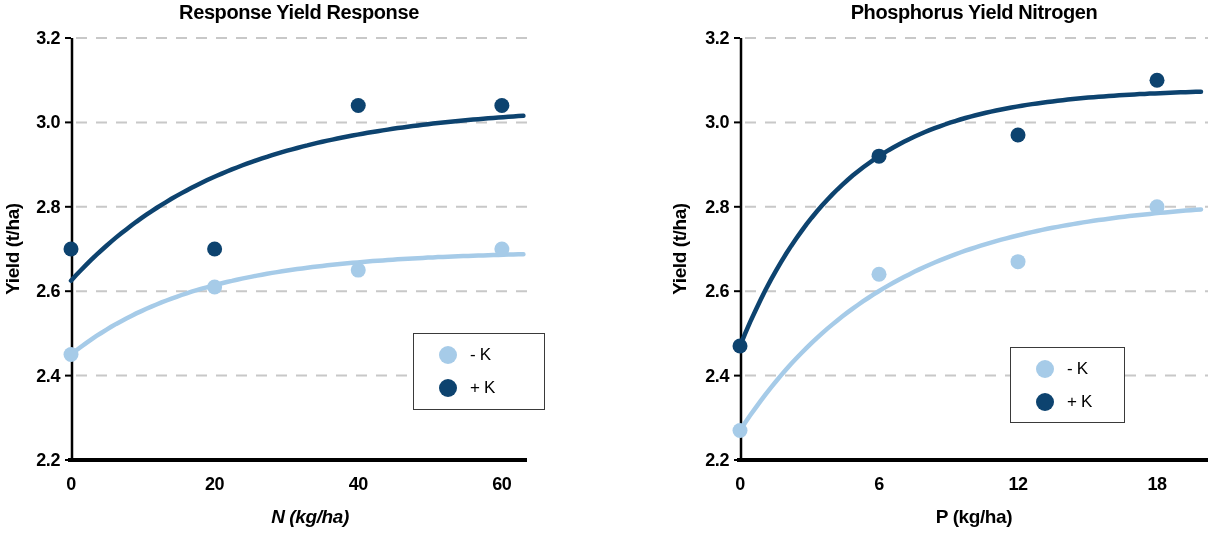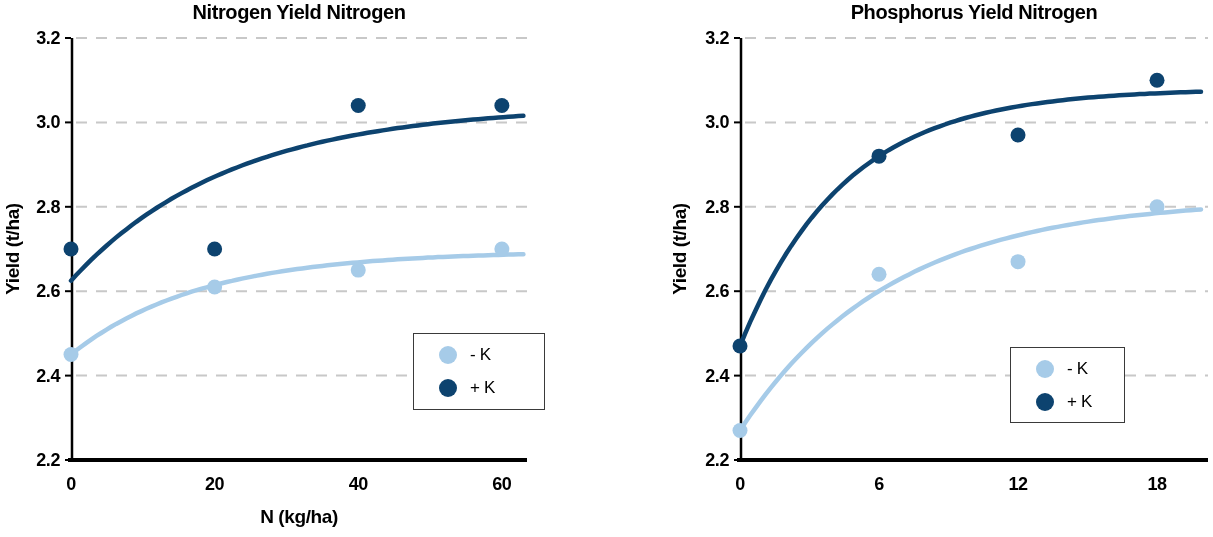--- a/index.html
+++ b/index.html
@@ -55,23 +55,23 @@
       <path d="M71.0 280.7L76.0 275.2L81.1 270.0L86.1 264.9L91.1 259.9L96.1 255.1L101.2 250.5L106.2 246.0L111.2 241.6L116.2 237.4L121.3 233.3L126.3 229.4L131.3 225.5L136.3 221.8L141.4 218.2L146.4 214.7L151.4 211.3L156.5 208.0L161.5 204.9L166.5 201.8L171.5 198.8L176.6 195.9L181.6 193.1L186.6 190.4L191.6 187.8L196.7 185.2L201.7 182.7L206.7 180.3L211.7 178.0L216.8 175.8L221.8 173.6L226.8 171.5L231.9 169.4L236.9 167.5L241.9 165.5L246.9 163.7L252.0 161.9L257.0 160.1L262.0 158.4L267.0 156.8L272.1 155.2L277.1 153.7L282.1 152.2L287.2 150.7L292.2 149.3L297.2 148.0L302.2 146.6L307.3 145.4L312.3 144.1L317.3 142.9L322.3 141.8L327.4 140.6L332.4 139.6L337.4 138.5L342.4 137.5L347.5 136.5L352.5 135.5L357.5 134.6L362.6 133.7L367.6 132.8L372.6 132.0L377.6 131.2L382.7 130.4L387.7 129.6L392.7 128.8L397.7 128.1L402.8 127.4L407.8 126.7L412.8 126.1L417.8 125.4L422.9 124.8L427.9 124.2L432.9 123.6L438.0 123.1L443.0 122.5L448.0 122.0L453.0 121.5L458.1 121.0L463.1 120.5L468.1 120.1L473.1 119.6L478.2 119.2L483.2 118.8L488.2 118.3L493.2 117.9L498.3 117.6L503.3 117.2L508.3 116.8L513.4 116.5L518.4 116.1L523.4 115.8" fill="none" stroke="#0d436f" stroke-width="4.5" stroke-linecap="round"></path>
       <circle cx="71" cy="354.5" r="7.5" fill="#a6cbe8"></circle>
       <circle cx="214.6220472440945" cy="286.98000000000013" r="7.5" fill="#a6cbe8"></circle>
       <circle cx="358.244094488189" cy="270.10000000000014" r="7.5" fill="#a6cbe8"></circle>
       <circle cx="501.86614173228344" cy="249" r="7.5" fill="#a6cbe8"></circle>
       <circle cx="71" cy="249" r="7.5" fill="#0d436f"></circle>
       <circle cx="214.6220472440945" cy="249" r="7.5" fill="#0d436f"></circle>
       <circle cx="358.244094488189" cy="105.52000000000004" r="7.5" fill="#0d436f"></circle>
       <circle cx="501.86614173228344" cy="105.52000000000004" r="7.5" fill="#0d436f"></circle>
     </svg>
-  <div class="chart-title" style="left: 71px; width: 456px;">Nitrogen Yield Nitrogen</div>
+  <div class="chart-title" style="left: 71px; width: 456px;">Response Yield Response</div>
   <div class="y-label" style="left: -136px; top: 237px;">Yield (t/ha)</div>
-  <div class="x-label" style="left: 71px; width: 456px;">N (kg/ha)</div>
+  <div class="x-label" style="left: 82px; width: 456px; font-style: italic;">N (kg/ha)</div>
   <div class="legend" style="left: 413px; top: 333px; width: 132px; height: 77px; border-color: rgb(58, 58, 58);">
     <div class="legend-row">
       <span class="legend-dot dot-light" style="background: rgb(166, 203, 232);"></span>
       <span class="legend-text">- K</span>
     </div>
     <div class="legend-row">
       <span class="legend-dot dot-dark" style="background: rgb(13, 67, 111);"></span>
       <span class="legend-text">+ K</span>
     </div>
   </div>
@@ -108,20 +108,21 @@
       <circle cx="272.009900990099" cy="274.32000000000005" r="7.5" fill="#a6cbe8"></circle>
       <circle cx="411.019801980198" cy="261.6600000000001" r="7.5" fill="#a6cbe8"></circle>
       <circle cx="550.029702970297" cy="206.80000000000015" r="7.5" fill="#a6cbe8"></circle>
       <circle cx="133" cy="346.06" r="7.5" fill="#0d436f"></circle>
       <circle cx="272.009900990099" cy="156.16000000000008" r="7.5" fill="#0d436f"></circle>
       <circle cx="411.019801980198" cy="135.06" r="7.5" fill="#0d436f"></circle>
       <circle cx="550.029702970297" cy="80.20000000000005" r="7.5" fill="#0d436f"></circle>
     </svg>
   <div class="chart-title" style="left: 133px; width: 468px;">Phosphorus Yield Nitrogen</div>
   <div class="y-label" style="left: -76px; top: 237px;">Yield (t/ha)</div>
+  <div class="x-label" style="left: 133px; width: 468px;">P (kg/ha)</div>
   <div class="legend" style="left: 403px; top: 347px; width: 115px; height: 76px; border-color: rgb(58, 58, 58);">
     <div class="legend-row">
       <span class="legend-dot dot-light" style="background: rgb(166, 203, 232);"></span>
       <span class="legend-text">- K</span>
     </div>
     <div class="legend-row">
       <span class="legend-dot dot-dark" style="background: rgb(13, 67, 111);"></span>
       <span class="legend-text">+ K</span>
     </div>
   </div>

